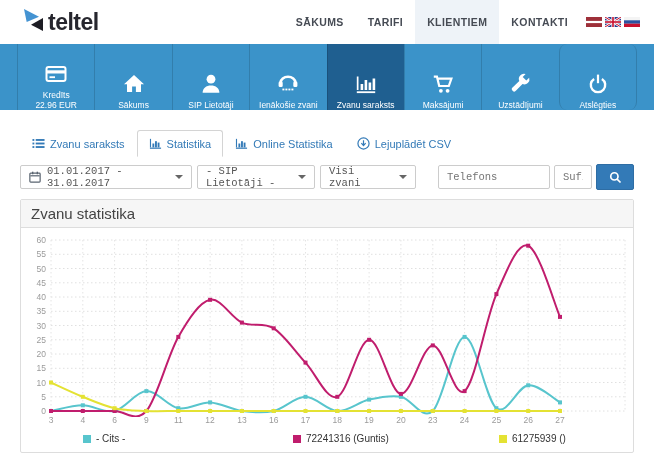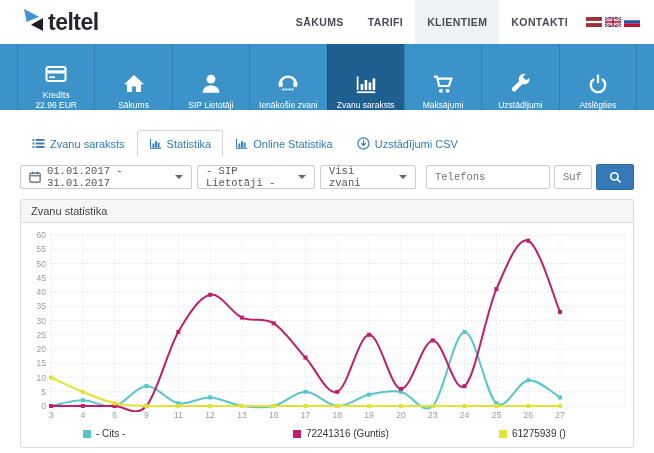--- a/index.html
+++ b/index.html
@@ -19,21 +19,21 @@
   .topnav a{display:flex;align-items:center;height:44px;padding:0 12px;font-size:10.5px;font-weight:bold;
     color:#464b54;text-decoration:none;letter-spacing:0.4px;}
   .topnav a.active{background:#eef3f8;}
   .flags{display:flex;align-items:center;gap:3px;margin-left:6px;}
   .flags svg{display:block;width:16px;height:10px;}
 
   
   .toolbar{height:66px;background:#3b93c9;display:flex;align-items:stretch;padding:0 17px;box-sizing:border-box;}
   .tb-item{flex:1 1 0;display:flex;flex-direction:column;align-items:center;justify-content:flex-end;gap:4px;
     color:#fff;border-left:1px solid rgba(0,0,0,0.14);cursor:pointer;text-align:center;}
-  .tb-item:last-child{border-right:1px solid rgba(0,0,0,0.14);}
+  .tb-item:last-child{border-right:1px solid rgba(0,0,0,0.14);border-radius:8px;}
   .tb-item.active{background:#1f5f90;}
   .tb-item .ticon{width:24px;height:24px;color:#fff;}
   .tb-item .ticon svg{width:24px;height:24px;display:block;}
   .tb-label{font-size:8.5px;line-height:10px;}
 
   
   .content{padding:0 20px;}
 
   .tabs{margin-top:20px;display:flex;align-items:flex-end;height:27px;}
   .tab{display:inline-flex;align-items:center;gap:5px;padding:6px 11px;font-size:11px;color:#337ab7;
@@ -48,29 +48,29 @@
   .ctrl .icon-sm{width:12px;height:12px;color:#5a6470;margin-right:6px;}
   .ctrl .icon-sm svg{width:12px;height:12px;display:block;}
   .caret{width:0;height:0;border-left:4px solid transparent;border-right:4px solid transparent;
     border-top:4px solid #666;margin-left:8px;}
   .ctrl.date{width:172px;margin-right:5px;}
   .ctrl.sel-sip{width:118px;margin-right:5px;}
   .ctrl.sel-calls{width:96px;justify-content:space-between;}
   .f-right{margin-left:auto;display:flex;align-items:center;gap:4px;}
   .f-right input{height:24px;box-sizing:border-box;border:1px solid #ccc;border-radius:2px;
     font-size:10.5px;color:#555;padding:0 8px;font-family:inherit;outline:none;}
-  .inp-phone{width:124px;}
+  .inp-phone{width:112px;}
   .inp-sufix{width:38px;}
   .btn-search{width:36px;height:24px;background:#337ab7;border:1px solid #2e6da4;border-radius:2px;
     display:inline-flex;align-items:center;justify-content:center;color:#fff;cursor:pointer;}
   .btn-search svg{width:13px;height:13px;display:block;}
 
   
   .panel{margin-top:9px;border:1px solid #ddd;border-radius:2px;background:#fff;}
-  .panel-h{background:#f6f6f6;border-bottom:1px solid #ddd;padding:5px 10px;font-size:11px;color:#444;}
+  .panel-h{background:#f6f6f6;border-bottom:1px solid #ddd;padding:5px 10px;font-size:15px;color:#444;}
   #chart-svg{display:block;margin:3px auto 0;}
   #chart-svg text.axis{fill:#9b9b9b;font-size:8.5px;font-family:"Liberation Sans",sans-serif;}
   .legend{position:relative;height:21px;}
   .leg-item{position:absolute;top:2px;display:flex;align-items:center;gap:5px;font-size:10px;color:#333;cursor:pointer;}
   .leg-swatch{width:8px;height:8px;display:inline-block;}
   .leg-0{left:62px;} .leg-1{left:272px;} .leg-2{left:450px;padding-left:28px;}
 </style>
 </head>
 <body>
 
@@ -236,21 +236,21 @@
           </span>
         <span>Online Statistika</span>
       </span>
       <span class="tab">
         <span class="icon-sm">
             <svg viewBox="0 0 14 14">
               <circle cx="7" cy="7" r="6" fill="none" stroke="currentColor" stroke-width="1.3"></circle>
               <path d="M7 3.4v5.2M4.7 6.6L7 9.2l2.3-2.6" fill="none" stroke="currentColor" stroke-width="1.3"></path>
             </svg>
           </span>
-        <span>Uzstādījumi CSV</span>
+        <span>Lejuplādēt CSV</span>
       </span>
     </div>
 
     <div class="filters">
       <span class="ctrl date">
         <span class="icon-sm">
             <svg viewBox="0 0 14 14">
               <rect x="1" y="2.5" width="12" height="10.5" rx="1" fill="none" stroke="currentColor" stroke-width="1.4"></rect>
               <rect x="1.6" y="4.9" width="10.8" height="1.4" fill="currentColor"></rect>
               <rect x="3.5" y="0.8" width="1.6" height="3" fill="currentColor"></rect>

